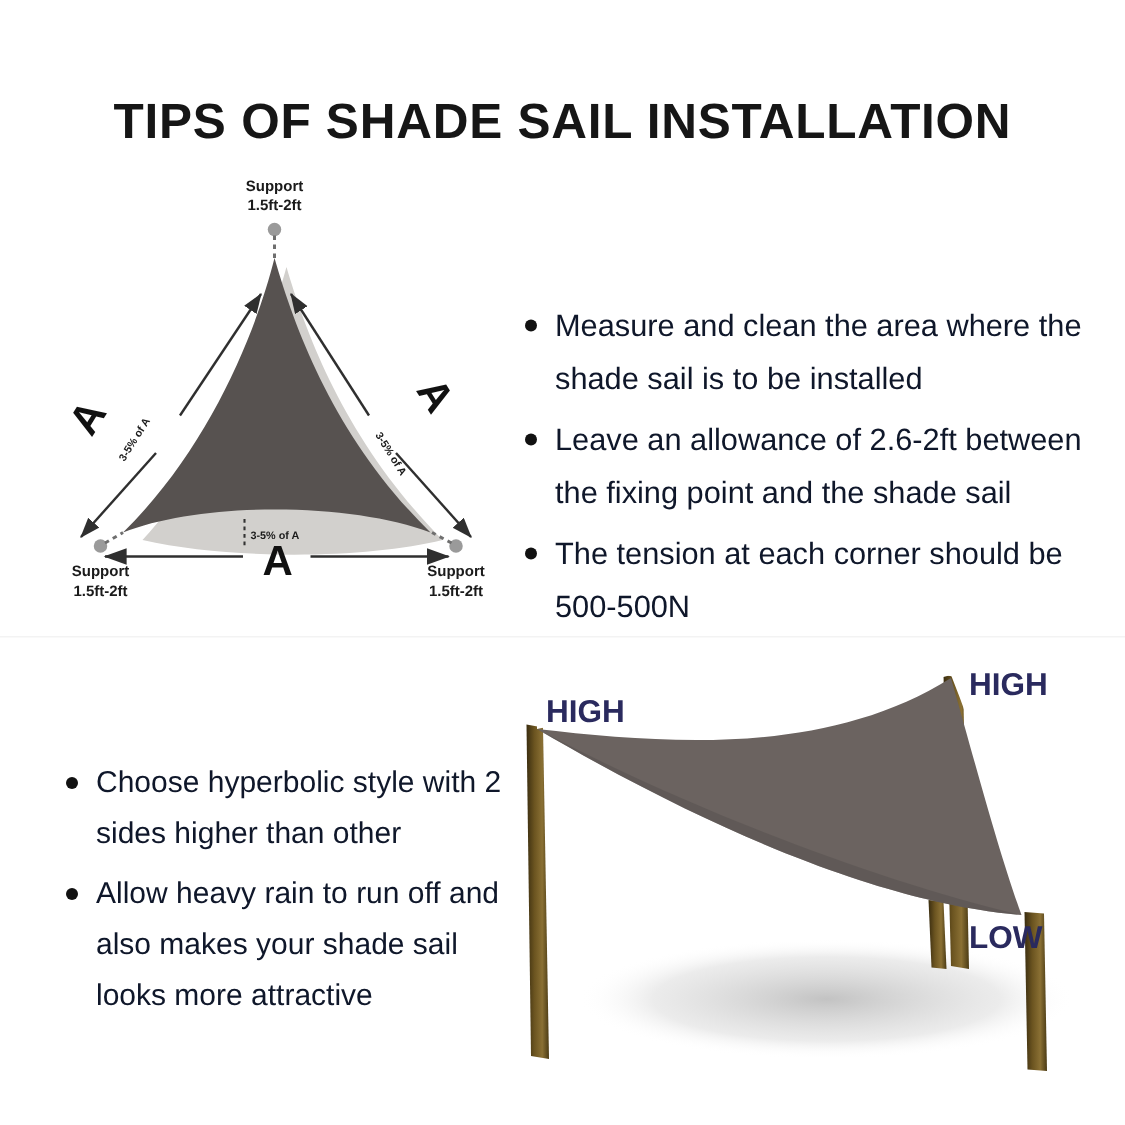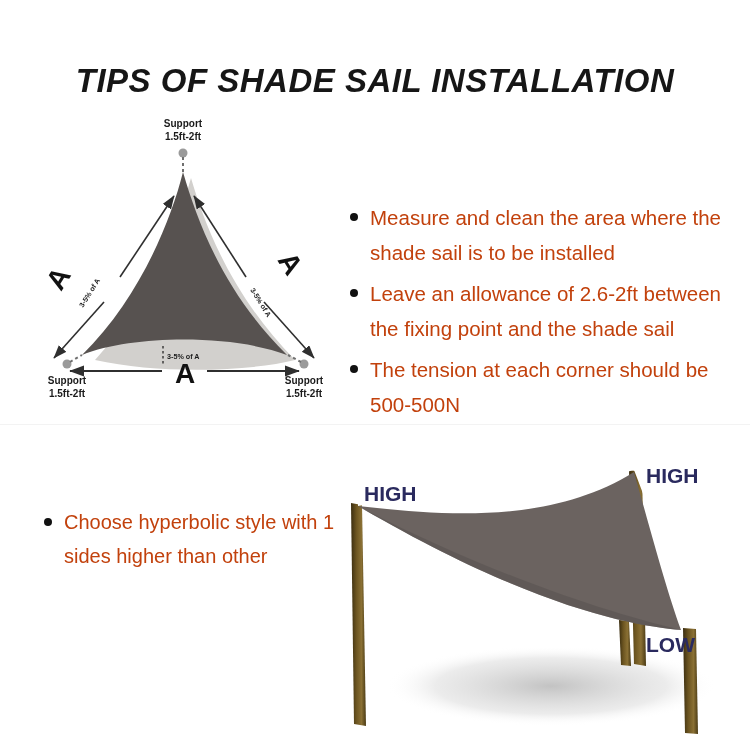--- a/index.html
+++ b/index.html
@@ -22,21 +22,20 @@
     top: 62px;
     left: 0;
     width: 750px;
     text-align: center;
     font-family: "Liberation Sans", sans-serif;
     font-weight: bold;
     font-size: 33px;
     letter-spacing: 0.5px;
     color: #161616;
     white-space: nowrap;
-    font-style: italic;
   }
 
   
   #divider {
     position: absolute;
     left: 0;
     top: 424px;
     width: 750px;
     height: 1px;
     background: #f3f3f3;
@@ -45,21 +44,21 @@
   
   .bullet-list {
     position: absolute;
     list-style: none;
     margin: 0;
     padding: 0;
   }
   .bullet-item {
     position: relative;
     padding-left: 22px;
-    color: #c2410c;
+    color: #0f172a;
     font-family: "Liberation Sans", sans-serif;
   }
   .bullet-item .dot {
     position: absolute;
     left: 2px;
     width: 8px;
     height: 8px;
     border-radius: 50%;
     background: #111111;
   }
@@ -88,21 +87,21 @@
   #triangle-diagram {
     position: absolute;
     left: 22px;
     top: 112px;
     width: 330px;
     height: 300px;
   }
   #hyperbolic-diagram {
     position: absolute;
     left: 336px;
-    top: 448px;
+    top: 428px;
     width: 410px;
     height: 296px;
   }
   svg { display: block; overflow: visible; }
 
   .diag-label {
     font-family: "Liberation Sans", sans-serif;
     font-weight: bold;
     fill: #1b1b1b;
   }
@@ -194,21 +193,25 @@
       <span class="dot"></span>
       <span>The tension at each corner should be 500-500N</span>
     </li>
   </ul>
 
   <div id="divider"></div>
 
   <ul id="list-bottom-left" class="bullet-list">
     <li class="bullet-item">
       <span class="dot"></span>
-      <span>Choose hyperbolic style with 1 sides higher than other</span>
+      <span>Choose hyperbolic style with 2 sides higher than other</span>
+    </li>
+    <li class="bullet-item">
+      <span class="dot"></span>
+      <span>Allow heavy rain to run off and also makes your shade sail looks more attractive</span>
     </li>
   </ul>
 
   <div id="hyperbolic-diagram">
     <svg width="410" height="296" viewBox="0 0 410 296" xmlns="http://www.w3.org/2000/svg">
 
       <defs>
         <linearGradient id="postGrad" x1="0" y1="0" x2="1" y2="0">
           <stop offset="0%" stop-color="#3a2d10"></stop>
           <stop offset="35%" stop-color="#6b5420"></stop>

